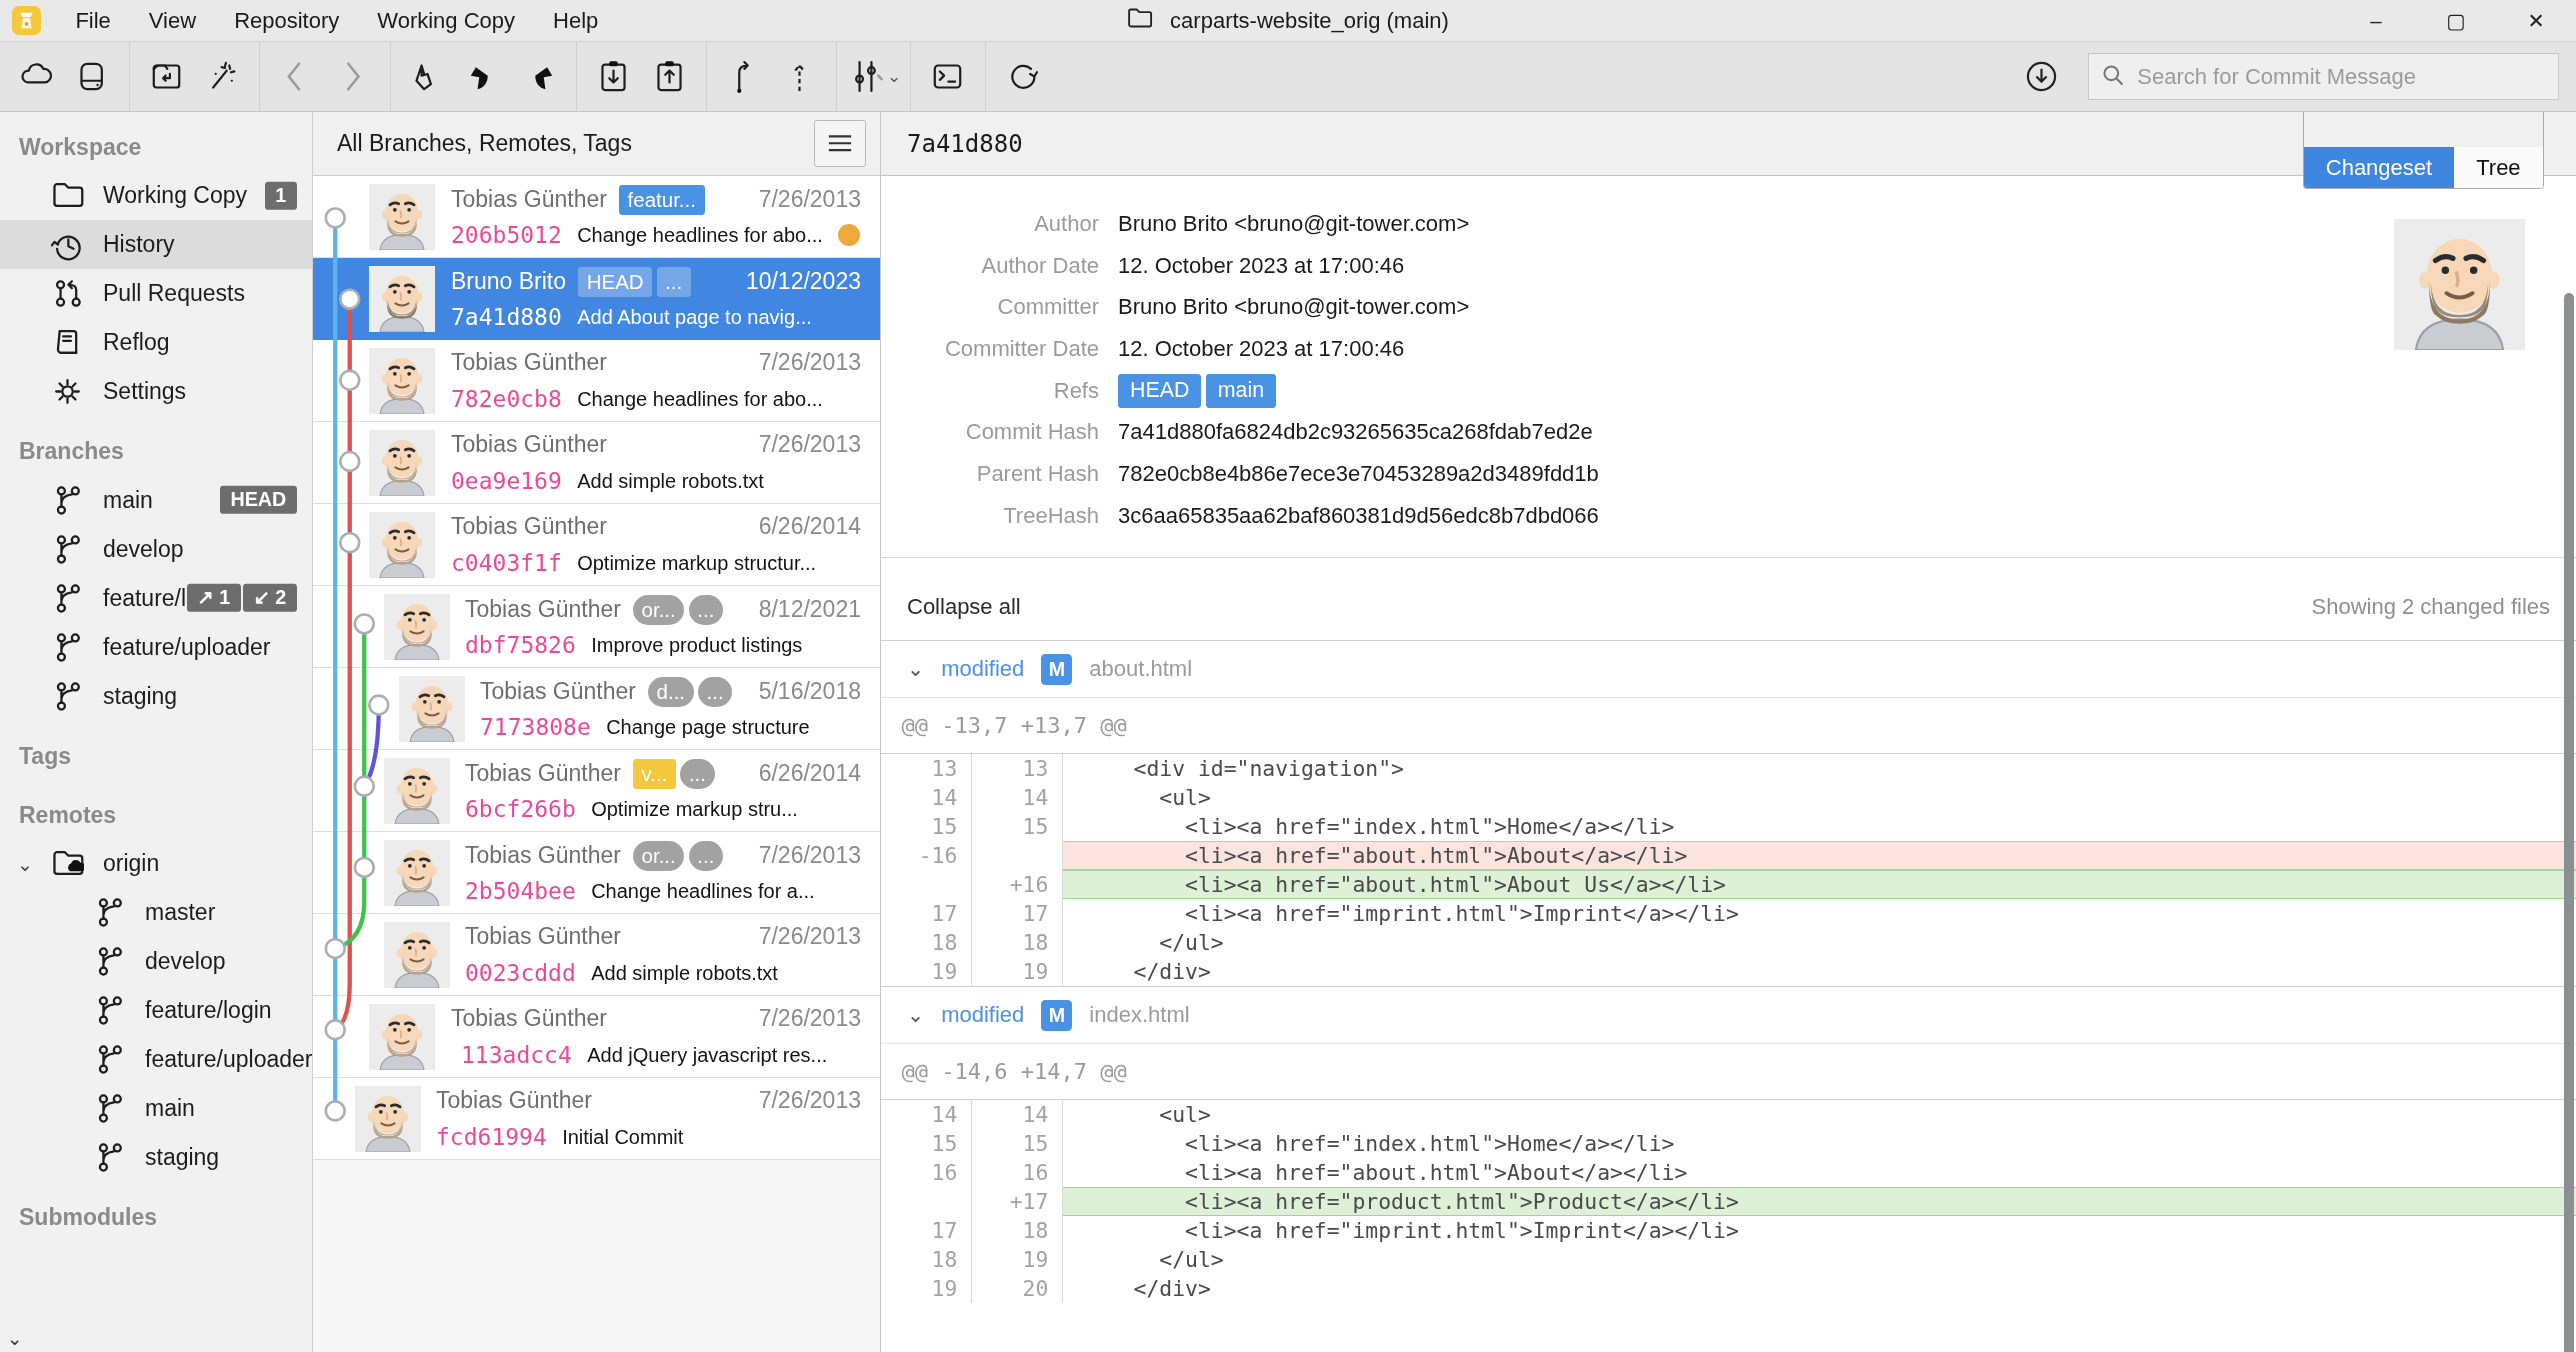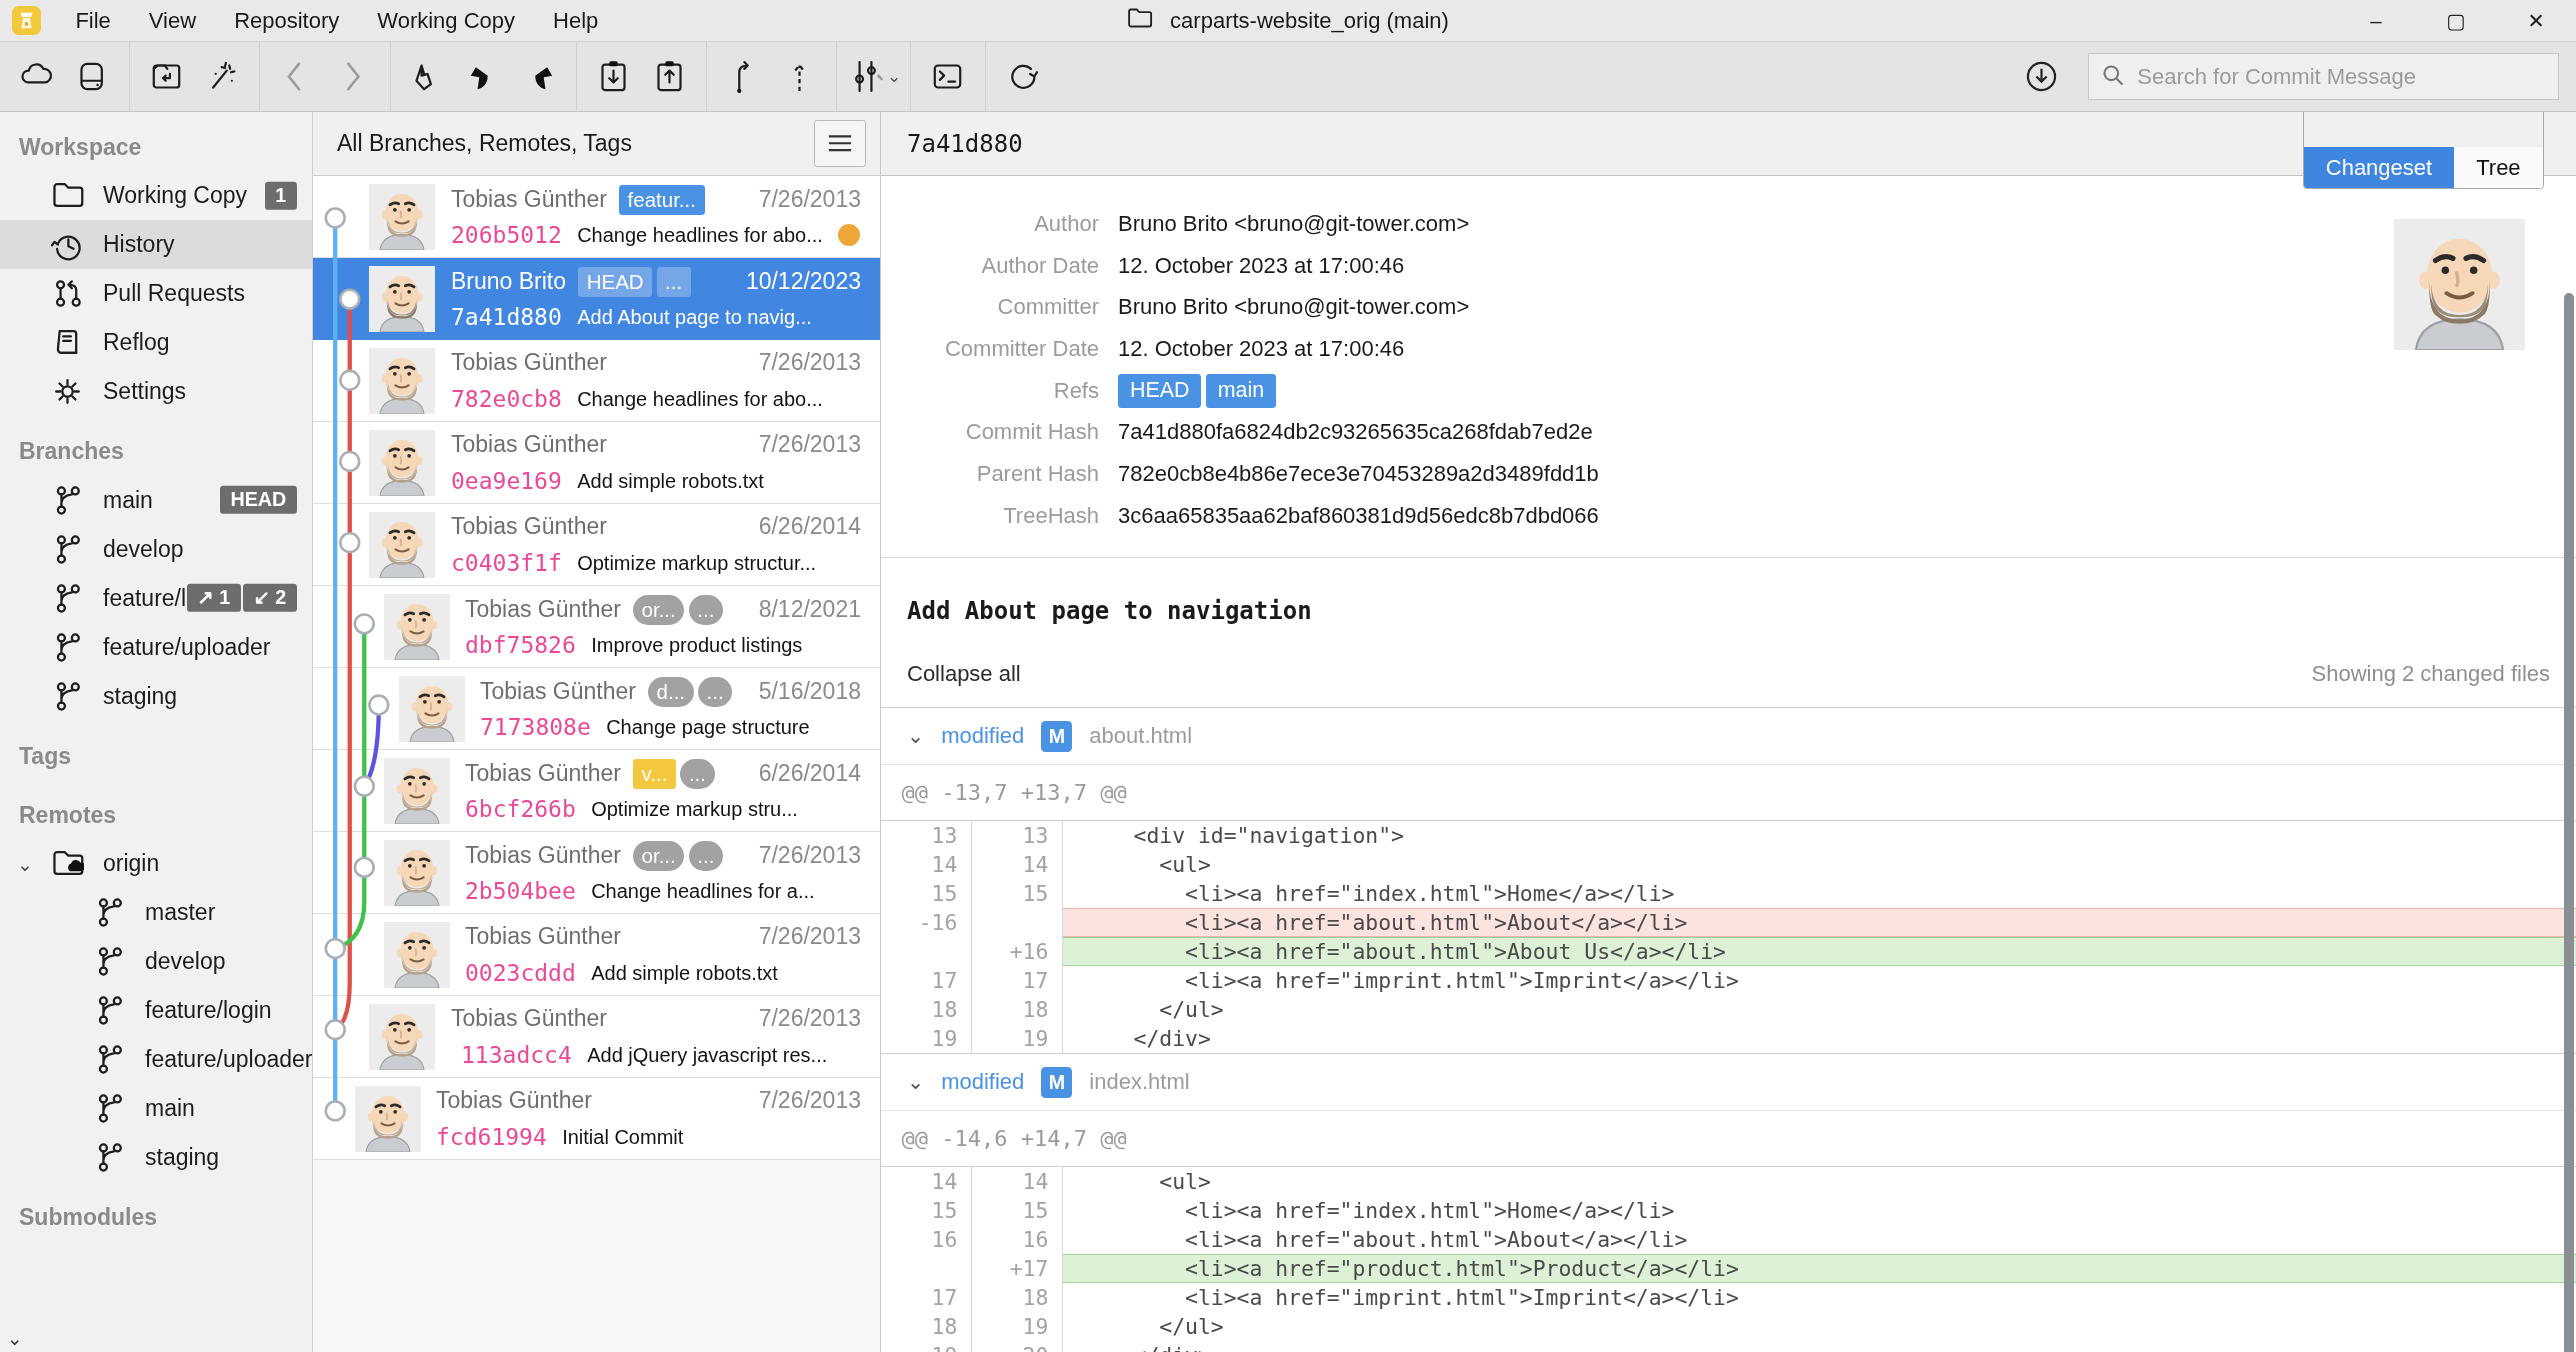--- a/index.html
+++ b/index.html
@@ -900,21 +900,20 @@
     <path class="beard2" d="M17 30 q1 14 13 14 q12 0 13 -14 q0 10 -3 12 q-3 3 -10 3 q-7 0 -10 -3 q-3 -2 -3 -12 z" fill="#8d7a66" opacity="0.85"></path>
     <path d="M19 19 q4 -3 8 -1" stroke="#2b2b2b" stroke-width="2.4" fill="none" stroke-linecap="round"></path>
     <path d="M33 18 q4 -2 8 1" stroke="#2b2b2b" stroke-width="2.4" fill="none" stroke-linecap="round"></path>
     <circle cx="23.5" cy="23.5" r="1.7" fill="#2b2b2b"></circle>
     <circle cx="36.5" cy="23.5" r="1.7" fill="#2b2b2b"></circle>
     <path d="M28.5 24 q1.5 5 0 7" stroke="#d9b08f" stroke-width="1.6" fill="none"></path>
     <path d="M24 34 q6 4 12 0" stroke="#7a5c44" stroke-width="1.8" fill="none" stroke-linecap="round"></path>
   </svg></div>
     </div>
     <div id="details-divider"></div>
-    <div id="commit-message" class="mono">Add About page to navigation</div>
     <div id="changes-bar">
       <span id="collapse-all">Collapse all</span>
       <span id="showing-files">Showing 2 changed files</span>
     </div>
     <div id="file-sections">
         <div class="file-section">
     <div class="file-header">
       <span class="file-chevron">⌄</span>
       <span class="file-status">modified</span>
       <span class="file-mbadge">M</span>

